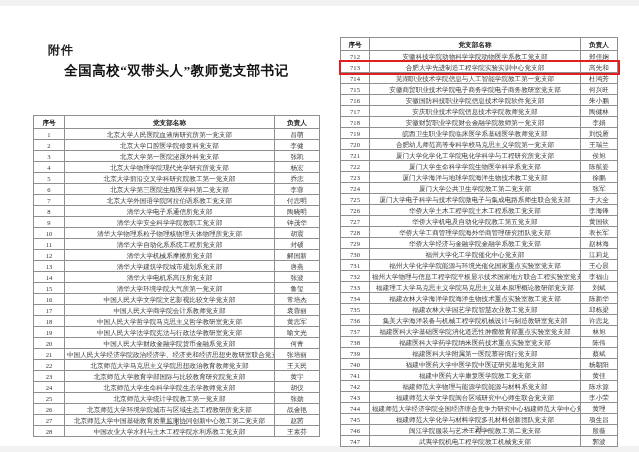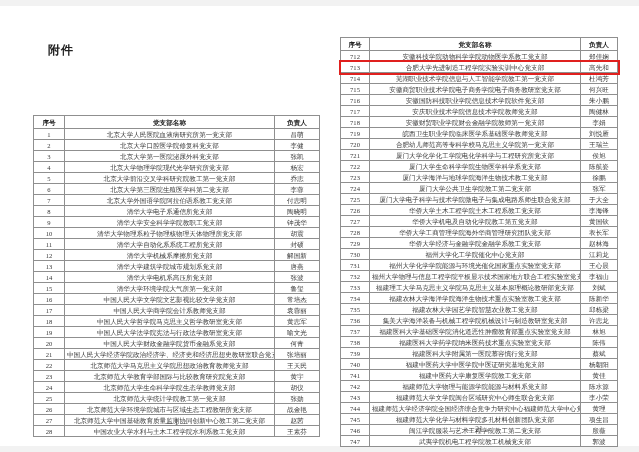--- a/index.html
+++ b/index.html
@@ -37,20 +37,21 @@
 </style>
 </head>
 <body>
 
 <div class="edge-band edge-top"></div>
 <div class="edge-band edge-bottom"></div>
 
 <div class="page page-left">
   <div class="attach">附件</div>
   <div class="title">
+    <div>全国高校“双带头人”教师党支部书记</div>
   </div>
   <table class="doc-table">
       <thead>
         <tr>
           <th class="c0">序号</th>
           <th class="c1">党支部名称</th>
           <th class="c2">负责人</th>
         </tr>
       </thead>
       <tbody>

